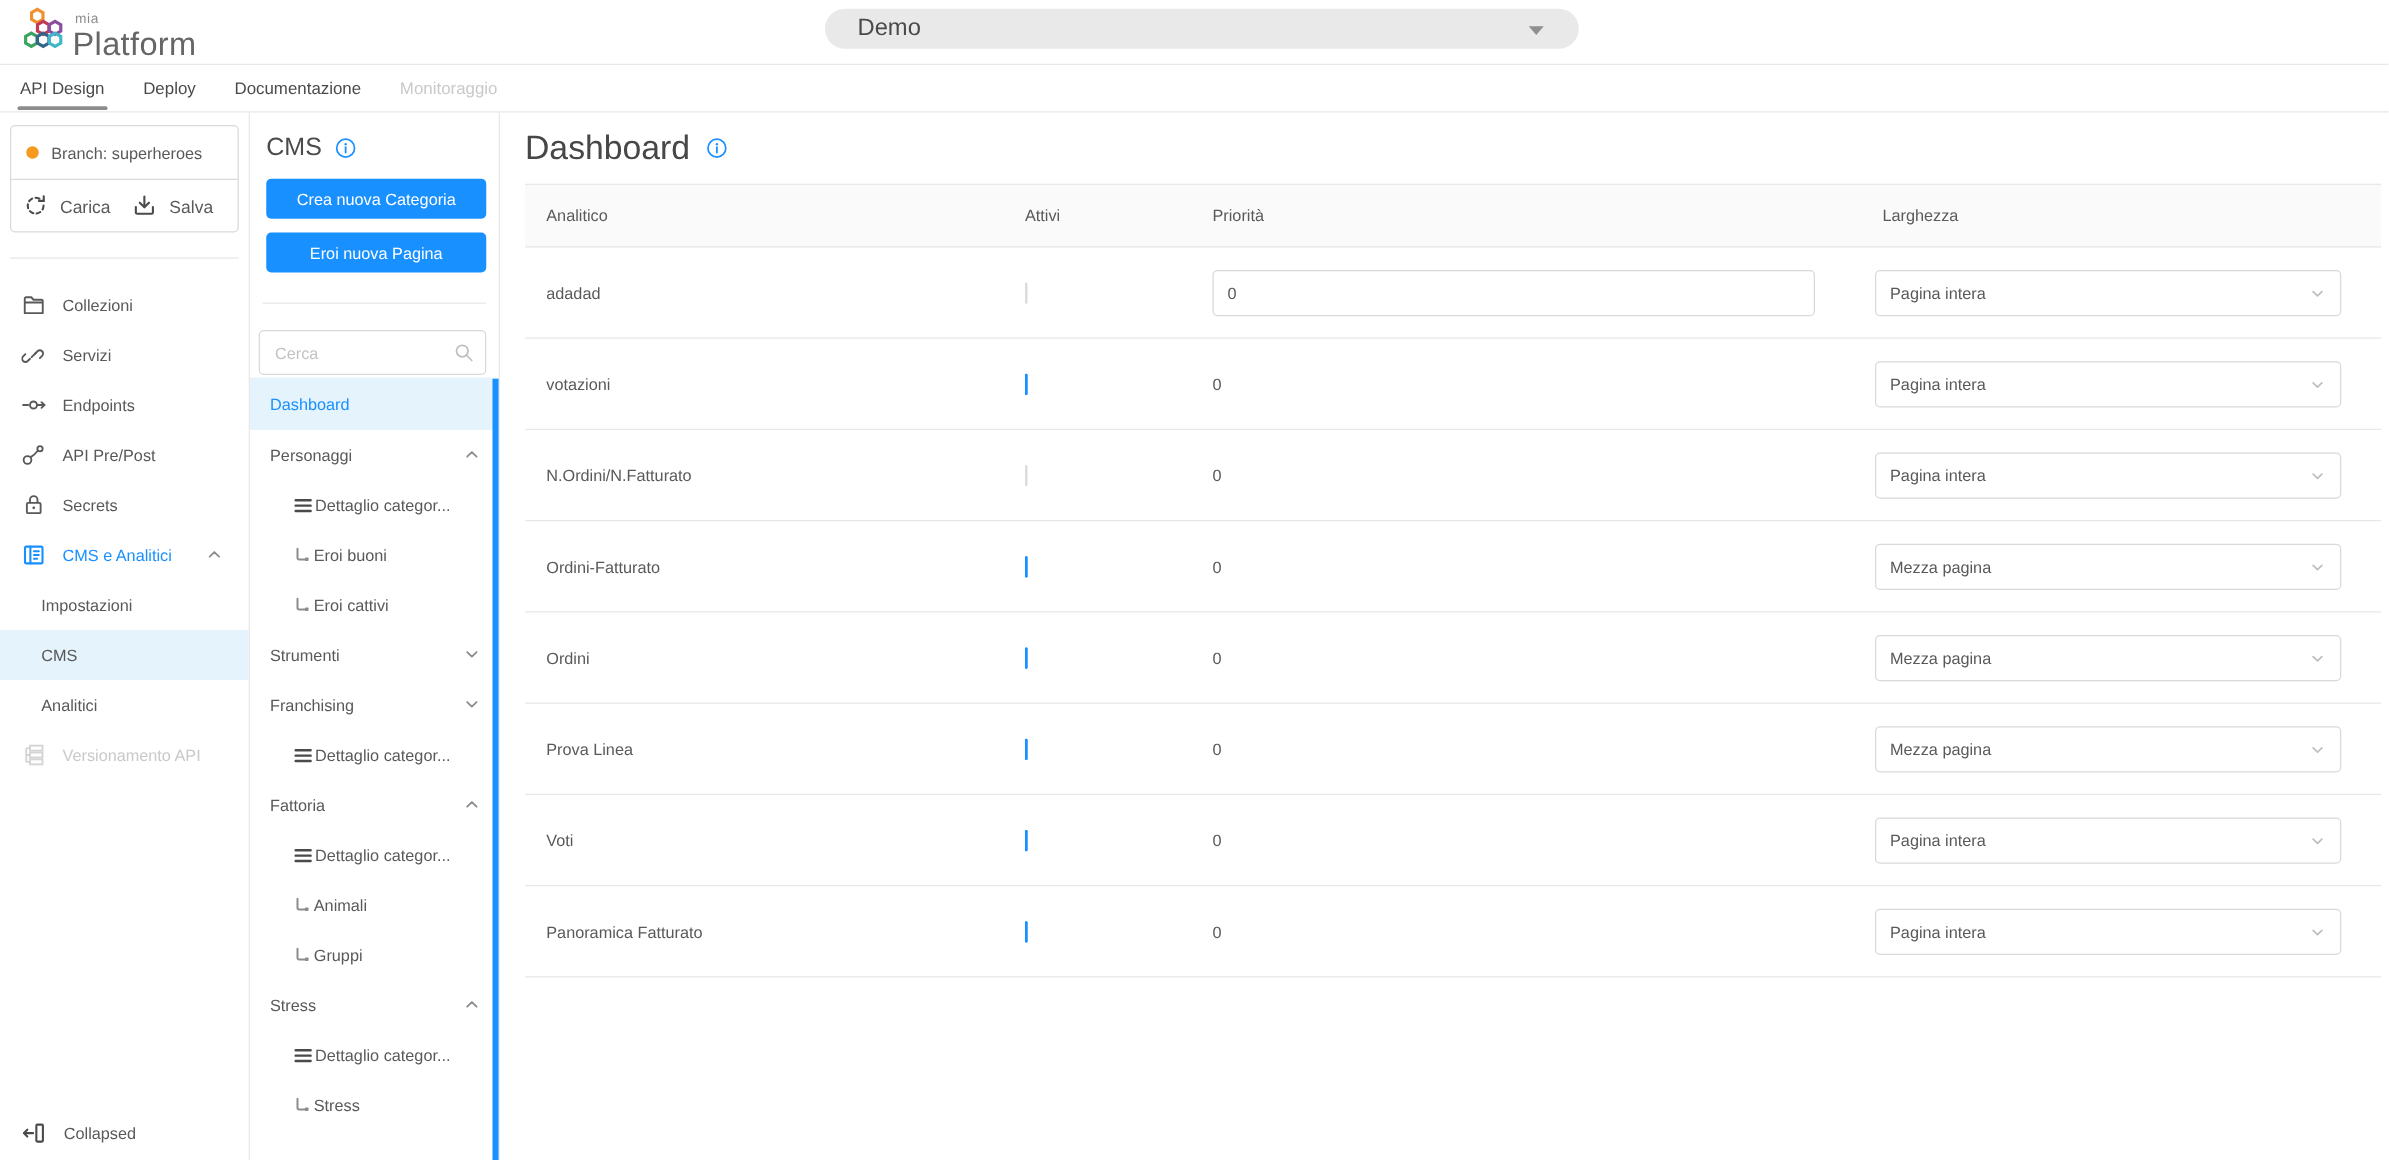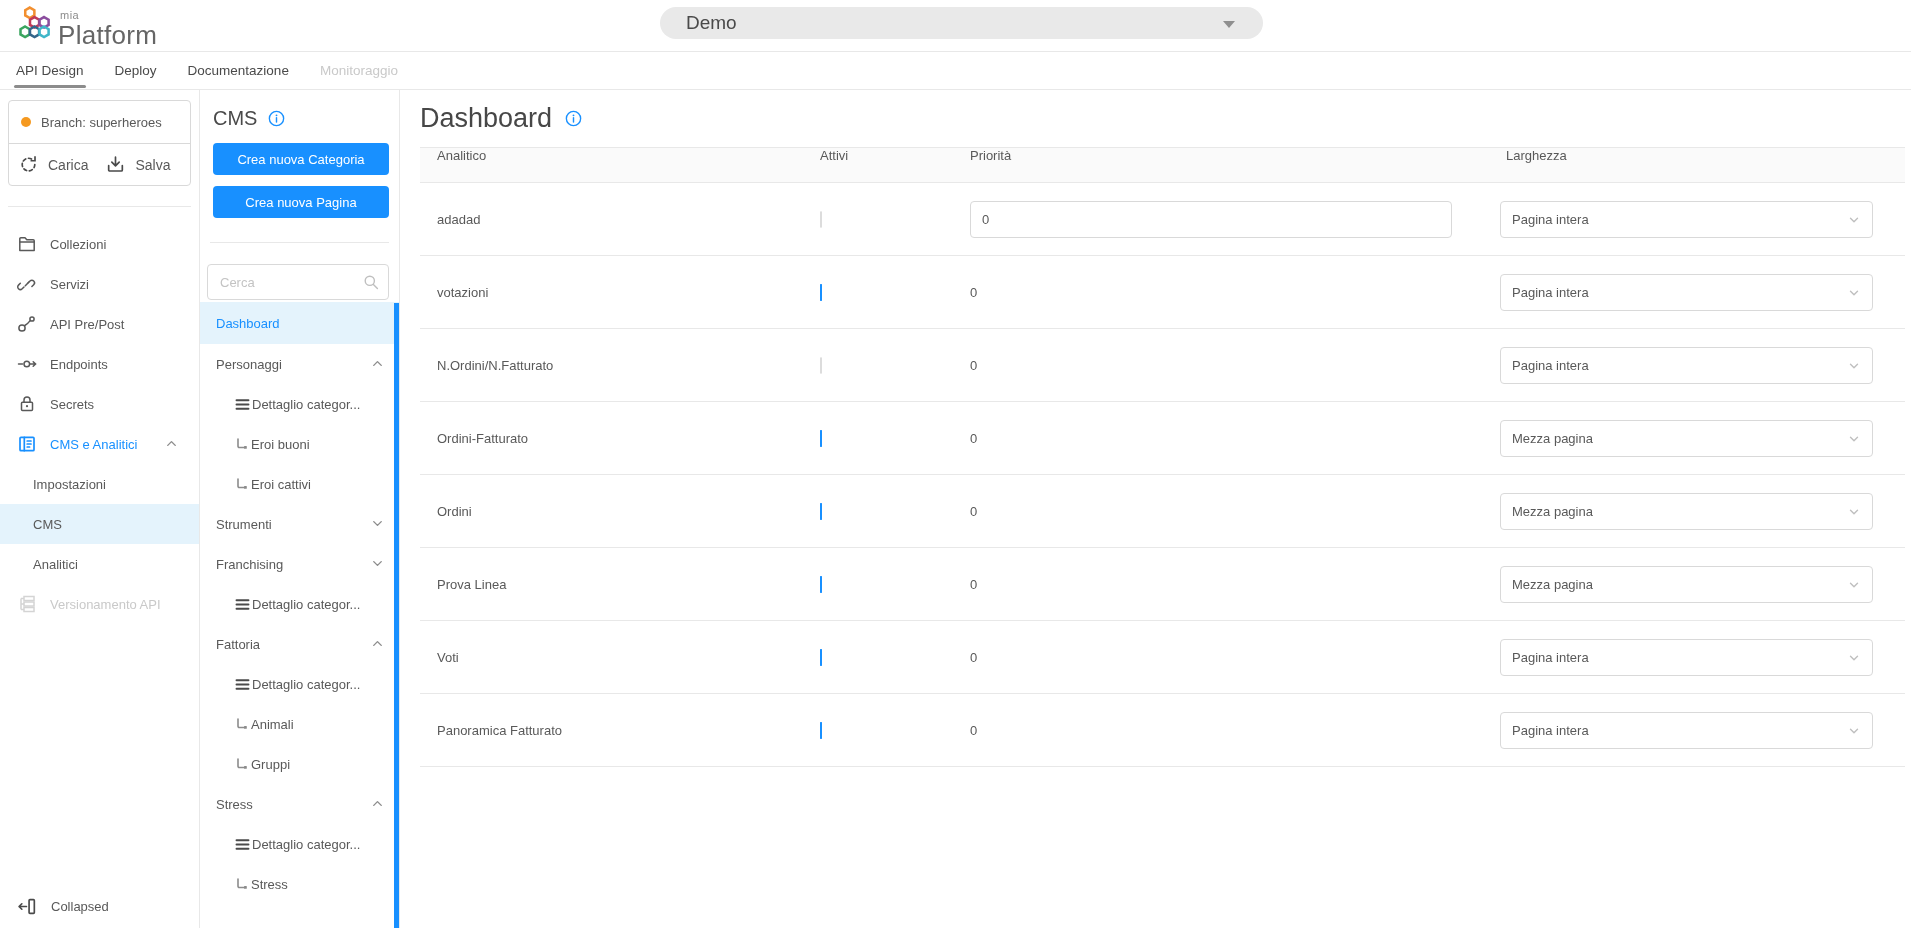--- a/index.html
+++ b/index.html
@@ -84,22 +84,22 @@
   .tree-item.child { padding-left:34px; gap:1px; }
   .tree-label { white-space:nowrap; overflow:hidden; text-overflow:ellipsis; }
   .tree-caret { position:absolute; right:14px; top:12px; }
   .panel-scrollbar { position:absolute; right:0; top:213px; bottom:0; width:5px; background:var(--accent); }
 
   
   .main { flex:1; padding:0 6px 0 20px; min-width:0; }
   .main-head { padding-top:13px; display:flex; align-items:center; gap:13px; }
   .main-title { font-size:27px; color:#474747; }
   .table { margin-top:13px; }
-  .thead { height:36px; background:#fafafa; border-top:1px solid var(--border); border-bottom:1px solid var(--border);
-    display:flex; align-items:flex-start; font-size:13px; color:#595959; }
+  .thead { height:51px; background:#fafafa; border-top:1px solid var(--border); border-bottom:1px solid var(--border);
+    display:flex; align-items:center; font-size:13px; color:#595959; }
   .trow { height:73px; display:flex; align-items:center; border-bottom:1px solid var(--border); font-size:13px; }
   .col-name { width:400px; padding-left:17px; }
   .col-active { width:150px; }
   .col-priority { width:530px; }
   .col-width { flex:1; }
   .thead .col-width { padding-left:6px; }
   .checkbox { width:16px; height:16px; border-radius:2px; border:1px solid #dcdcdc; background:#fff;
     position:relative; cursor:pointer; }
   .checkbox.checked { background:var(--accent); border-color:var(--accent); }
   .checkbox.checked::after { content:""; position:absolute; left:5px; top:1.5px; width:4px; height:8px;
@@ -196,37 +196,37 @@
             <svg width="20" height="20" viewBox="0 0 20 20" fill="none" stroke="#595959" stroke-width="1.5" stroke-linecap="round">
               <path d="M8.3 11.7 l3.4 -3.4"></path>
               <path d="M7 13 l-1.8 1.8 a2.6 2.6 0 0 1 -3.7 -3.7 L3.3 9.3"></path>
               <path d="M13 7 l1.8 -1.8 a2.6 2.6 0 0 1 3.7 3.7 L16.7 10.7" transform="translate(-1.8,1.8) rotate(0)"></path>
             </svg>
           </span>
           <span>Servizi</span>
         </div>
         <div class="nav-item">
           <span class="nav-icon">
+            <svg width="21" height="20" viewBox="0 0 21 20" fill="none" stroke="#595959" stroke-width="1.5" stroke-linecap="round">
+              <path d="M1.5 10 h4"></path>
+              <circle cx="9.8" cy="10" r="2.8"></circle>
+              <path d="M13 10 h5.5 M16.2 7.7 L18.6 10 l-2.4 2.3"></path>
+            </svg>
+          </span>
+          <span>Endpoints</span>
+        </div>
+        <div class="nav-item">
+          <span class="nav-icon">
             <svg width="20" height="20" viewBox="0 0 20 20" fill="none" stroke="#595959" stroke-width="1.5" stroke-linecap="round">
               <circle cx="15" cy="5" r="2.1"></circle>
               <circle cx="5" cy="14" r="3.1"></circle>
               <path d="M7.8 11.5 C9.5 10.5 11.5 8.8 13.2 6.6"></path>
             </svg>
           </span>
           <span>API Pre/Post</span>
-        </div>
-        <div class="nav-item">
-          <span class="nav-icon">
-            <svg width="21" height="20" viewBox="0 0 21 20" fill="none" stroke="#595959" stroke-width="1.5" stroke-linecap="round">
-              <path d="M1.5 10 h4"></path>
-              <circle cx="9.8" cy="10" r="2.8"></circle>
-              <path d="M13 10 h5.5 M16.2 7.7 L18.6 10 l-2.4 2.3"></path>
-            </svg>
-          </span>
-          <span>Endpoints</span>
         </div>
         <div class="nav-item">
           <span class="nav-icon">
             <svg width="20" height="20" viewBox="0 0 20 20" fill="none" stroke="#595959" stroke-width="1.5" stroke-linejoin="round">
               <rect x="4.5" y="8.3" width="11" height="8.2" rx="1"></rect>
               <path d="M7 8.3 V5.9 a3 3 0 0 1 6 0 v2.4"></path>
               <circle cx="10" cy="12.2" r="1.1" fill="#595959" stroke="none"></circle>
             </svg>
           </span>
           <span>Secrets</span>
@@ -284,21 +284,21 @@
       <span id="icon-info-cms-slot">
           <svg width="17" height="17" viewBox="0 0 20 20" fill="none">
             <circle cx="10" cy="10" r="8.4" stroke="#1890ff" stroke-width="1.6"></circle>
             <circle cx="10" cy="6.3" r="1.1" fill="#1890ff"></circle>
             <path d="M10 9.2 v5" stroke="#1890ff" stroke-width="1.7" stroke-linecap="round"></path>
           </svg>
         </span>
     </div>
     <div class="cms-buttons">
       <button class="btn-primary">Crea nuova Categoria</button>
-      <button class="btn-primary">Crea nuova Pagina</button>
+      <button class="btn-primary">Eroi nuova Pagina</button>
     </div>
     <div class="cms-divider"></div>
     <div class="search-wrap">
       <input class="search-input" type="text" placeholder="Cerca" style="">
       <span class="search-icon" id="icon-search-slot">
           <svg width="16" height="16" viewBox="0 0 16 16" fill="none" stroke="#bfbfbf" stroke-width="1.4" stroke-linecap="round">
             <circle cx="6.8" cy="6.8" r="4.6"></circle>
             <path d="M10.4 10.4 L14.4 14.4"></path>
           </svg>
         </span>

